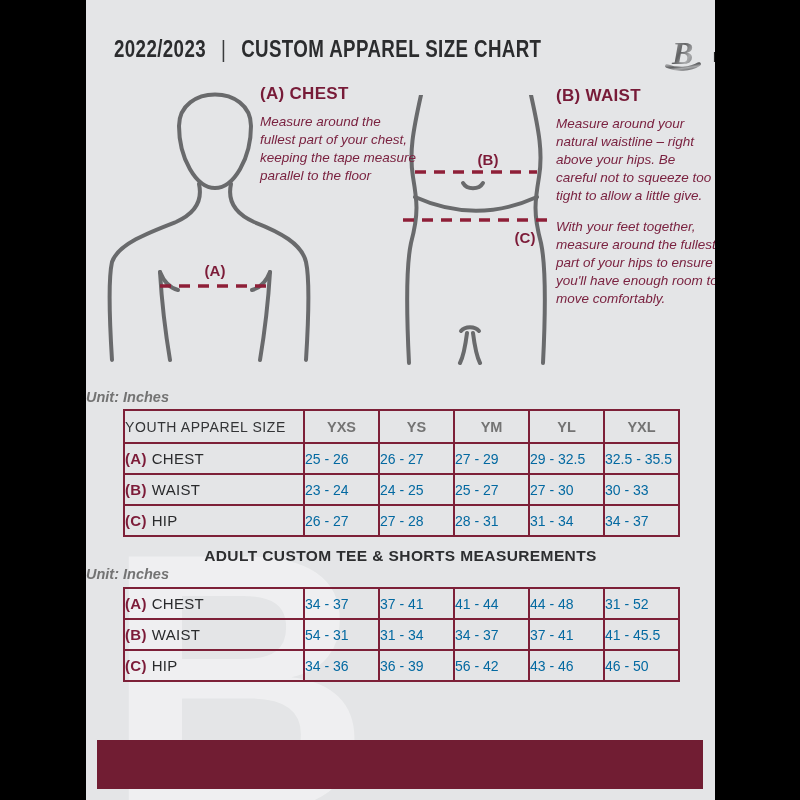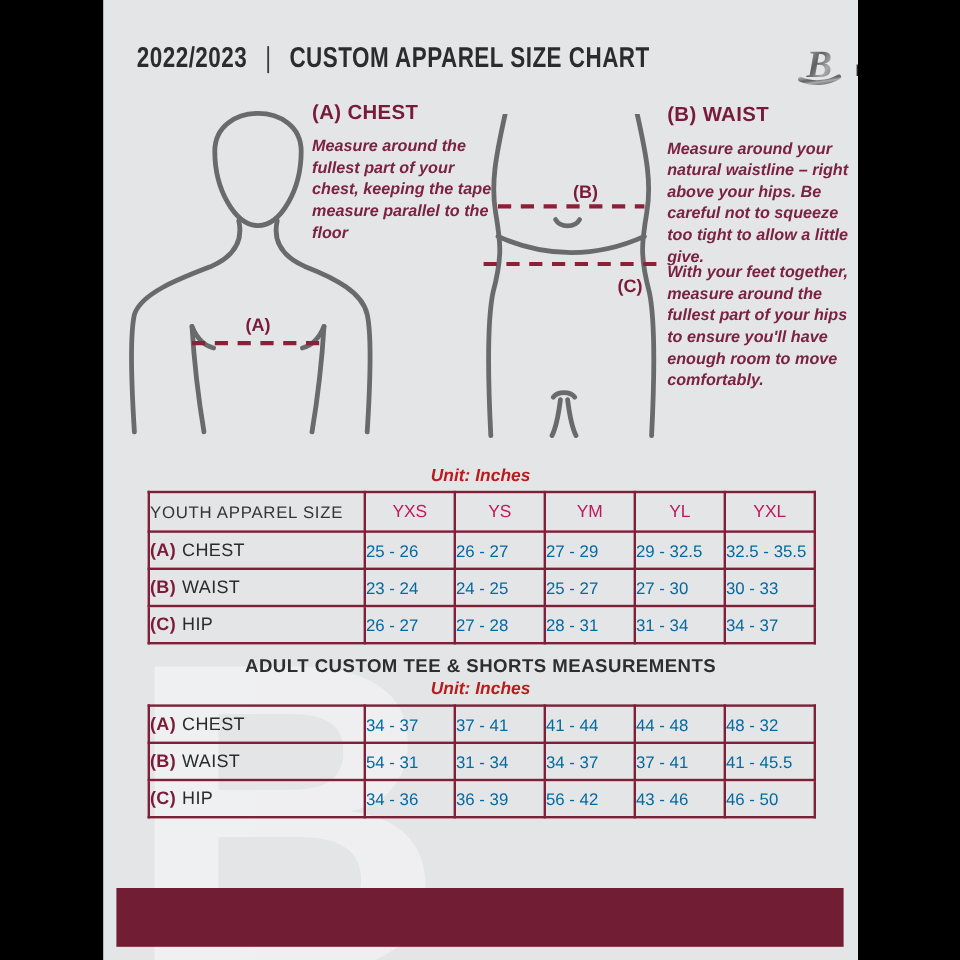--- a/index.html
+++ b/index.html
@@ -18,42 +18,42 @@
        align-items:flex-start;justify-content:space-between;margin-top:29px;}
   .hdr-title{font-weight:800;font-size:24px;color:#2b2c2e;white-space:nowrap;
              transform:scaleX(.78);transform-origin:left center;letter-spacing:.5px;}
   .hdr-title .pipe{font-weight:400;margin:0 12px;color:#3a3b3d;}
   .brandbox{display:flex;align-items:center;gap:9px;}
   .brand{font-weight:700;font-size:14px;letter-spacing:4.5px;color:#232426;white-space:nowrap;}
 
   
   .blk{position:absolute;color:#7a2240;}
   .blk h3{margin:0 0 9px 0;font-size:17px;font-weight:800;color:#771b38;letter-spacing:.3px;}
-  .blk p{margin:0;font-style:italic;font-weight:700;font-size:13.5px;line-height:1.33;}
+  .blk p{margin:0;font-style:italic;font-weight:400;font-size:13.5px;line-height:1.33;}
   .blk-chest{left:174px;top:84px;width:158px;}
   .blk-waist{left:470px;top:86px;width:160px;}
   .blk-hips{left:470px;top:218px;width:166px;}
 
   .figure{position:absolute;}
   .fig-upper{left:18px;top:78px;}
   .fig-lower{left:309px;top:95px;}
   .figure path{fill:none;stroke:#696a6c;stroke-width:4;stroke-linecap:round;}
   .figure path.dash{stroke:#8e1f38;stroke-width:3.5;stroke-dasharray:11 8;stroke-linecap:butt;}
   .figure text{fill:#7c1b38;font-weight:800;font-size:15px;font-family:"Liberation Sans",sans-serif;}
 
   
   .sec-title{position:absolute;left:0;width:100%;text-align:center;color:#2d2e30;
              font-weight:700;font-size:15.5px;letter-spacing:.4px;}
-  .sec-unit{position:absolute;left:0;width:100%;text-align:center;color:#b91c1c;
+  .sec-unit{position:absolute;left:0;width:100%;color:#737373;
             font-weight:600;font-style:italic;font-size:14.5px;}
 
   
   table.size{position:absolute;left:37px;border-collapse:collapse;table-layout:fixed;width:555px;}
   table.size td,table.size th{border:2px solid #7d2038;padding:0;margin:0;background:transparent;}
-  table.size th{height:31px;font-size:14.5px;font-weight:400;color:#be185d;}
+  table.size th{height:31px;font-size:14.5px;font-weight:700;color:#737373;}
   table.size td{height:29px;font-size:14px;color:#0369a1;}
   table.size .rowhead{text-align:left;font-size:15px;color:#2a2b2d;
                       letter-spacing:.3px;white-space:nowrap;}
   table.size th.rowhead{font-weight:400;font-size:14px;letter-spacing:.6px;color:#333436;}
   .pfx{font-weight:800;color:#7c1b38;margin-right:5px;}
   .t-youth{top:409px;}
   .t-adult{top:587px;}
   .ti-youth{top:370px;} .un-youth{top:389px;}
   .ti-adult{top:547px;} .un-adult{top:566px;}
 
@@ -194,21 +194,21 @@
             <col style="width:75px">
             <col style="width:75px">
           </colgroup>
         <tbody>
         <tr>
           <td class="rowhead"><span class="pfx">(A)</span><span>CHEST</span></td>
           <td>34 - 37</td>
           <td>37 - 41</td>
           <td>41 - 44</td>
           <td>44 - 48</td>
-          <td>48 - 32</td>
+          <td>31 - 52</td>
         </tr>
         <tr>
           <td class="rowhead"><span class="pfx">(B)</span><span>WAIST</span></td>
           <td>54 - 31</td>
           <td>31 - 34</td>
           <td>34 - 37</td>
           <td>37 - 41</td>
           <td>41 - 45.5</td>
         </tr>
         <tr>

